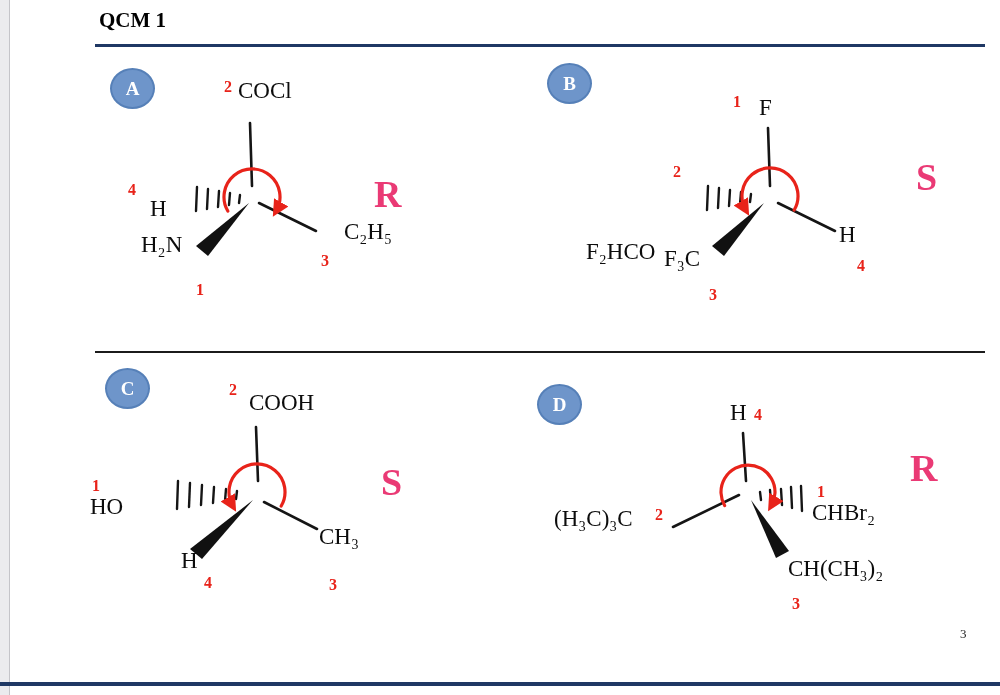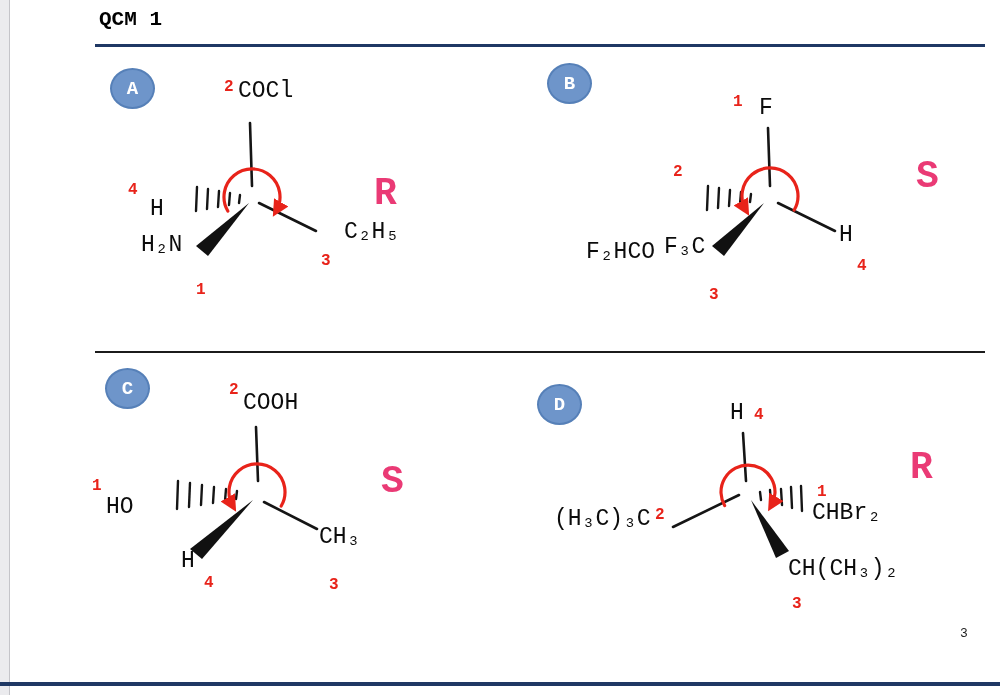--- a/index.html
+++ b/index.html
@@ -1,18 +1,18 @@
 <!DOCTYPE html>
 <html><head>
 <meta charset="utf-8">
 <style>
   html,body { margin:0; padding:0; background:#ffffff; }
   .page {
     position:relative; width:1000px; height:695px; background:#ffffff;
-    font-family:Liberation Mono, monospace; overflow:hidden;
+    font-family:Liberation Serif, serif; overflow:hidden;
   }
   .left-strip {
     position:absolute; left:0; top:0; width:9px; height:695px;
     background:#ebebee; border-right:1px solid #c4c4c9;
   }
   .title {
     position:absolute; left:99px; top:8px;
     font-size:21px; font-weight:bold; color:#000;
   }
   .title-rule { position:absolute; left:95px; top:44px; width:890px; height:3px; background:#1f3864; }
@@ -115,30 +115,30 @@
   <div class="chem" style="left:141px; top:232px;">H₂N</div>
   <div class="prio" style="left:196px; top:281px;">1</div>
   <div class="chem" style="left:313px; top:219px;margin-left:31px;">C₂H₅</div>
   <div class="prio" style="left:321px; top:252px;">3</div>
   <div class="config" style="left:374px; top:172px;">R</div>
 
   <div class="prio" style="left:733px; top:93px;">1</div>
   <div class="chem" style="left:759px; top:95px;">F</div>
   <div class="prio" style="left:673px; top:163px;">2</div>
   <div class="chem" style="left:586px; top:195px;margin-top:44px;">F₂HCO</div>
-  <div class="chem" style="left:664px; top:234px;">F₃C</div>
+  <div class="chem" style="left:664px; top:246px;">F₃C</div>
   <div class="prio" style="left:709px; top:286px;">3</div>
   <div class="chem" style="left:839px; top:222px;">H</div>
   <div class="prio" style="left:857px; top:257px;">4</div>
   <div class="config" style="left:916px; top:155px;">S</div>
 
   <div class="prio" style="left:229px; top:381px;">2</div>
-  <div class="chem" style="left:243px; top:390px;text-align:right;">COOH</div>
+  <div class="chem" style="left:249px; top:390px;text-align:right;">COOH</div>
   <div class="prio" style="left:92px;  top:477px;">1</div>
-  <div class="chem" style="left:106px; top:494px;">HO</div>
+  <div class="chem" style="left:90px; top:494px;">HO</div>
   <div class="chem" style="left:181px; top:548px;">H</div>
   <div class="prio" style="left:204px; top:574px;">4</div>
   <div class="chem" style="left:319px; top:524px;">CH₃</div>
   <div class="prio" style="left:329px; top:576px;">3</div>
   <div class="config" style="left:381px; top:460px;">S</div>
 
   <div class="chem" style="left:730px; top:400px;">H</div>
   <div class="prio" style="left:754px; top:406px;">4</div>
   <div class="prio" style="left:655px; top:506px;">2</div>
   <div class="chem" style="left:554px; top:506px;">(H₃C)₃C</div>

